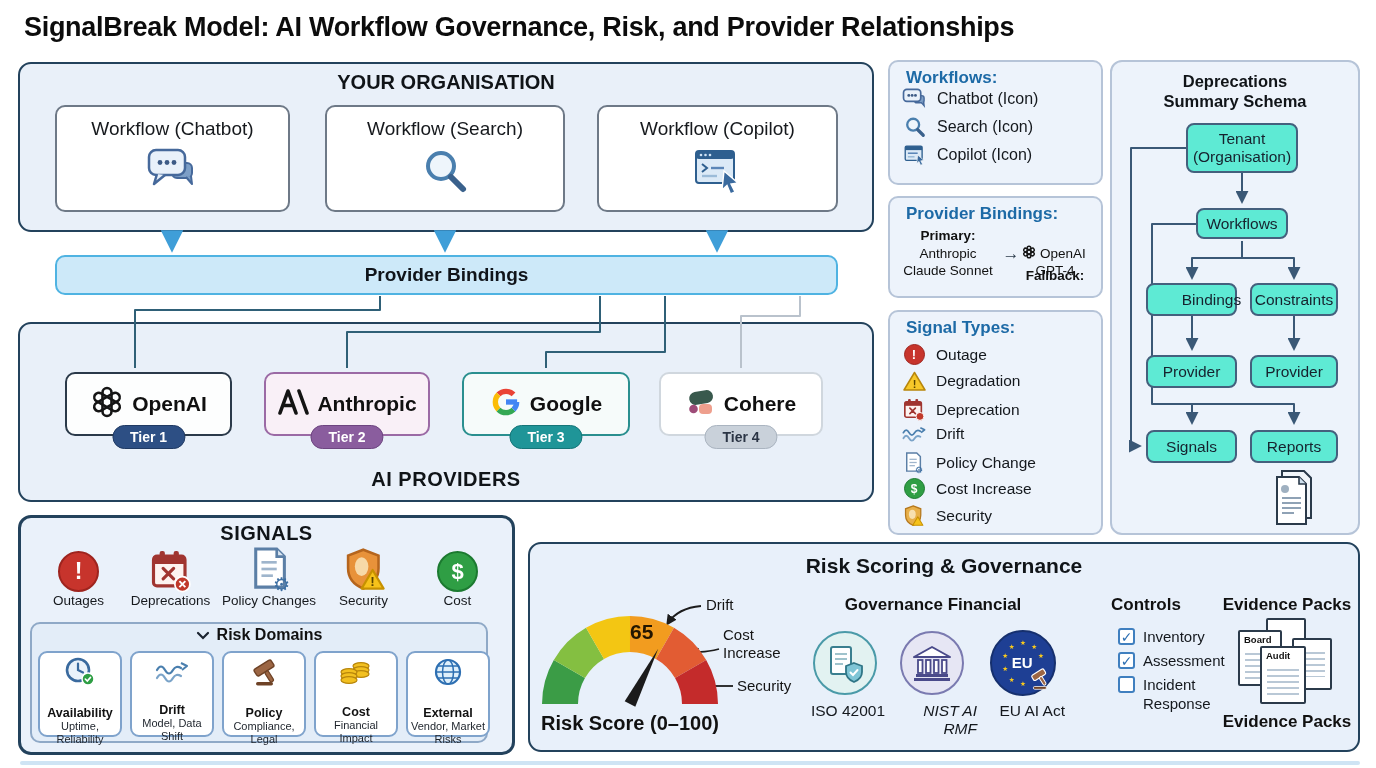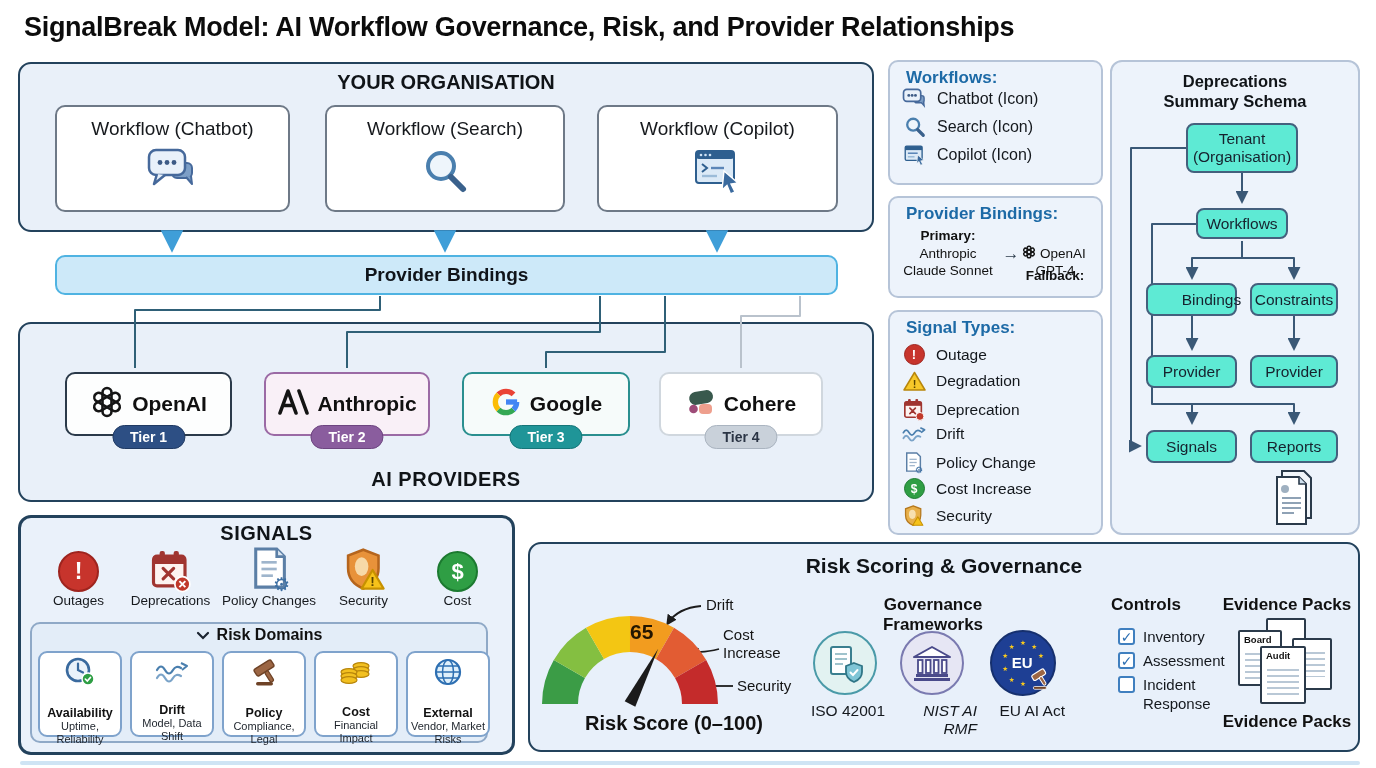--- a/index.html
+++ b/index.html
@@ -509,27 +509,27 @@
         <path d="M29.4 57 A70 70 0 0 1 55 31.4" stroke="#84bf41"></path>
         <path d="M55 31.4 A70 70 0 0 1 90 22" stroke="#f3c613"></path>
         <path d="M90 22 A70 70 0 0 1 125 31.4" stroke="#f29c1f"></path>
         <path d="M125 31.4 A70 70 0 0 1 150.6 57" stroke="#e25c33"></path>
         <path d="M150.6 57 A70 70 0 0 1 160 92" stroke="#c42b2b"></path>
       </g>
       <polygon points="118.2,36.8 95.3,94.7 84.7,89.3" fill="#1b1b1b"></polygon>
     </svg>
   </div>
   <div class="abs b" style="left:630px;top:620px;font-size:21px;color:#241500;">65</div>
-  <div class="abs b ctr" style="left:530px;top:712px;width:200px;font-size:20px;padding-left:44px;">Risk Score (0–100)</div>
+  <div class="abs b ctr" style="left:530px;top:712px;width:200px;font-size:20px;">Risk Score (0–100)</div>
 
   <div class="ann" style="left:706px;top:596px;">Drift</div>
   <div class="ann" style="left:723px;top:626px;width:62px;">Cost Increase</div>
   <div class="ann" style="left:737px;top:677px;">Security</div>
 
-  <div class="abs b ctr" style="left:833px;top:595px;width:200px;font-size:17px;">Governance Frameworks</div>
+  <div class="abs b ctr" style="left:833px;top:595px;width:200px;font-size:17px;">Governance Financial</div>
 
   <div class="fw-circle" style="left:813px;top:631px;width:64px;height:64px;background:#e2f2f1;border:2px solid #4a9aa8;">
     <svg width="44" height="44" viewBox="0 0 44 44">
       <rect x="8" y="6" width="20" height="27" rx="2" fill="#fff" stroke="#3a7f8f" stroke-width="2"></rect>
       <line x1="12" y1="13" x2="24" y2="13" stroke="#9fc3cc" stroke-width="2"></line>
       <line x1="12" y1="18" x2="24" y2="18" stroke="#9fc3cc" stroke-width="2"></line>
       <line x1="12" y1="23" x2="20" y2="23" stroke="#9fc3cc" stroke-width="2"></line>
       <path d="M31 22 L39 25 V31 C39 36 36 39 31 41 C26 39 23 36 23 31 V25 Z" fill="#7fc5d6" stroke="#2f7586" stroke-width="1.8"></path>
       <path d="M27.5 31.5 l2.5 2.5 4.5 -5" fill="none" stroke="#fff" stroke-width="2" stroke-linecap="round"></path>
     </svg>

